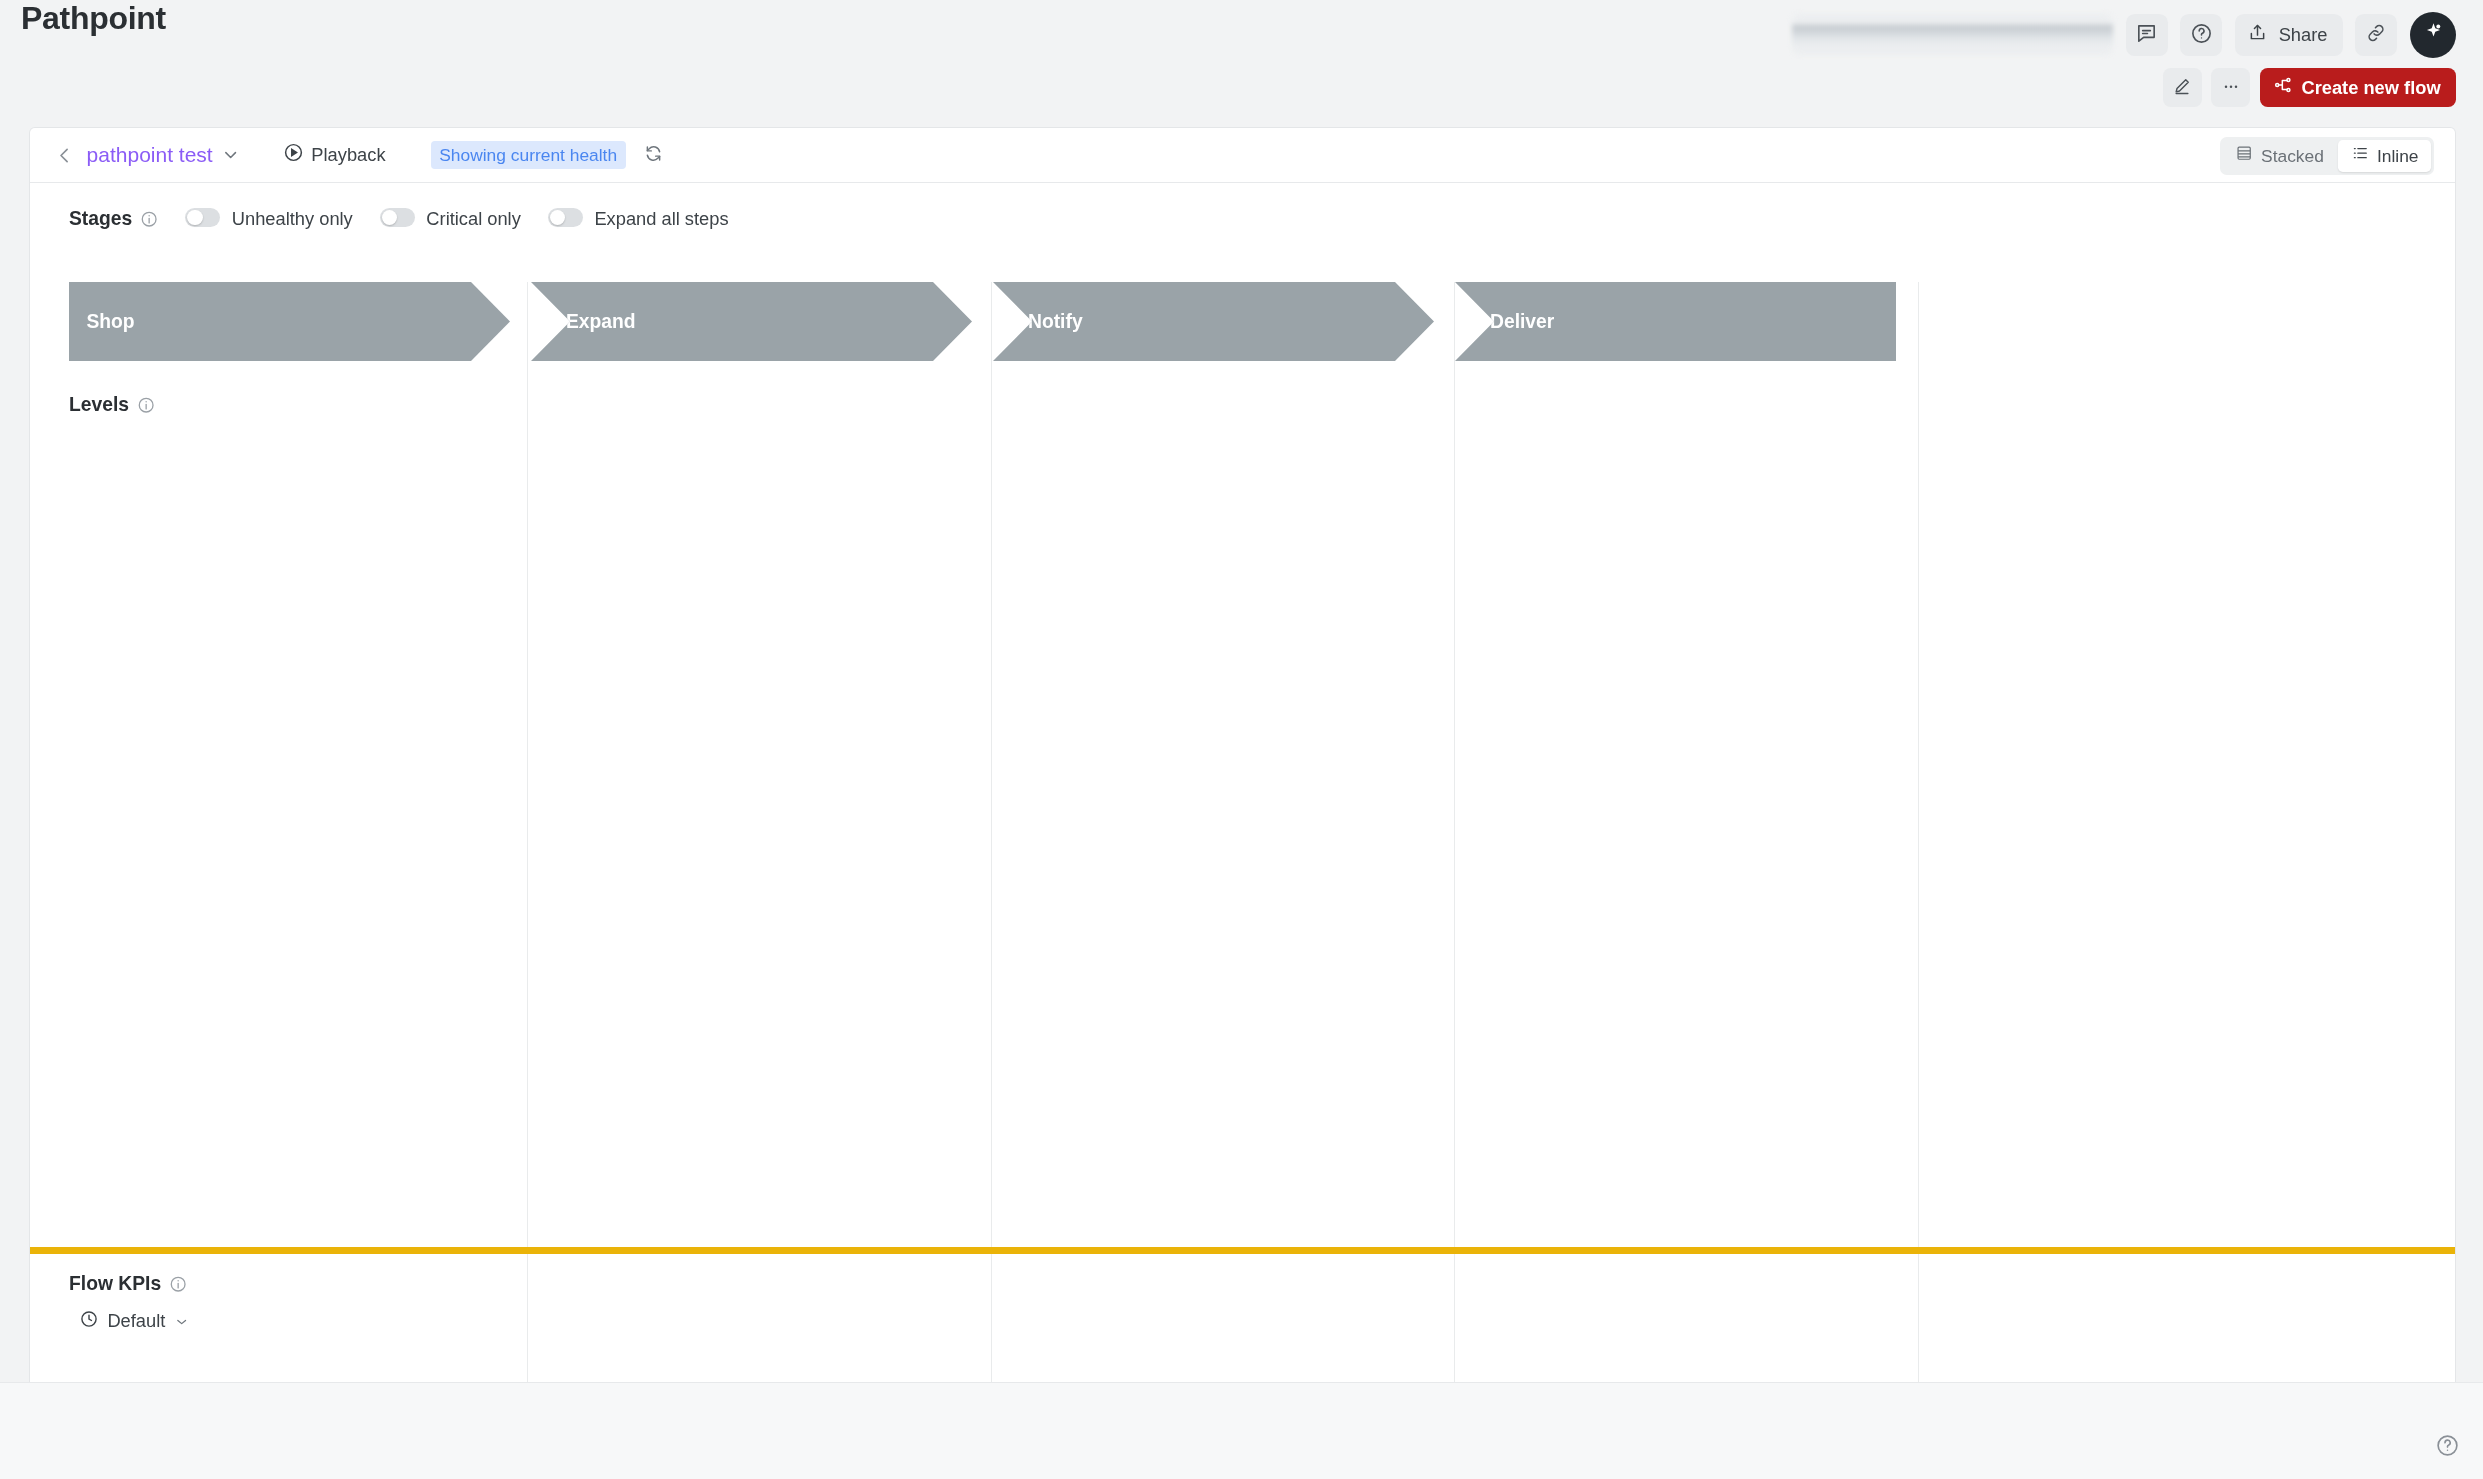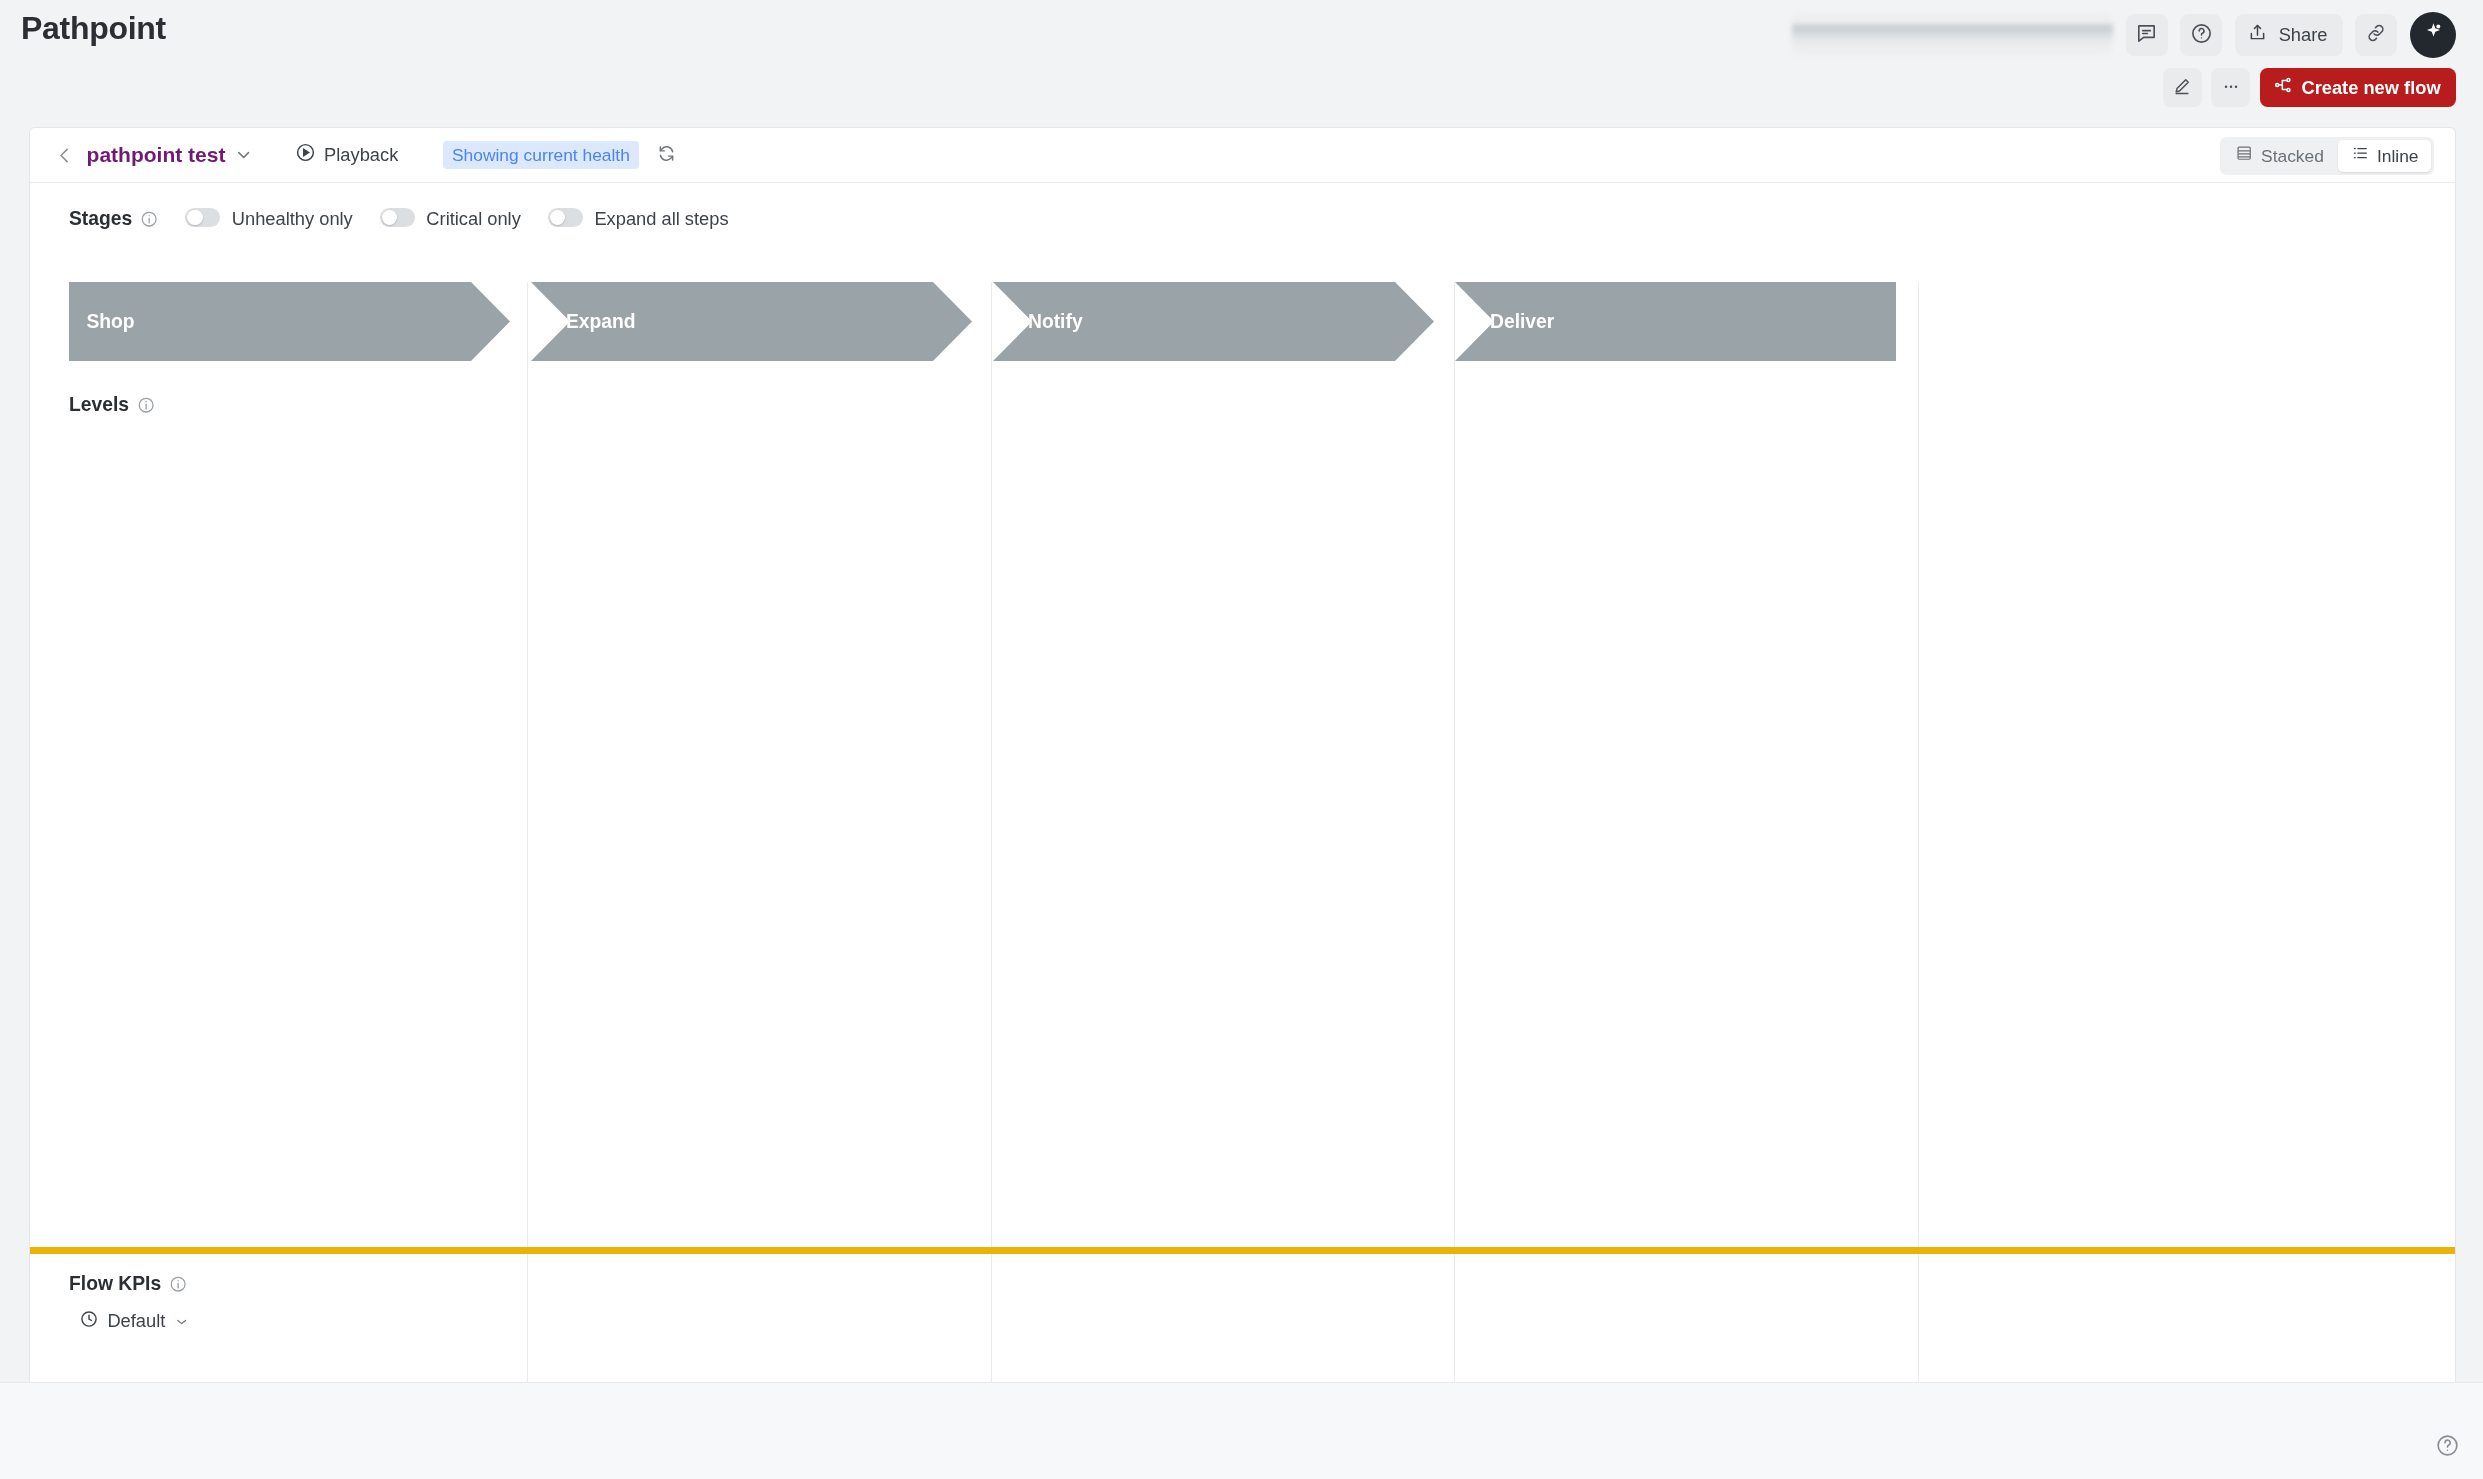--- a/index.html
+++ b/index.html
@@ -10,21 +10,21 @@
     overflow: hidden;
   }
 
   
   .app-header {
     position: absolute; left: 0; top: 0;
     width: 2483px; height: 127px;
     background: #f2f3f4;
   }
   .app-title {
-    position: absolute; left: 21px; top: 10px;
+    position: absolute; left: 21px; top: 0;
     font-size: 32px; font-weight: 700; color: #2b2f33;
     letter-spacing: -0.3px;
   }
   .hdr-right {
     position: absolute; right: 27px; top: 11.6px;
     display: flex; align-items: center; gap: 12.6px;
   }
   .redacted-pill {
     width: 321px; height: 41px; border-radius: 8.7px;
     background: linear-gradient(180deg,#eceef0 0%,#eceef0 22%,#c6cbd0 30%,#d3d8dc 46%,#e2e6e9 60%,#eceef0 78%,#eceef0 100%);
@@ -76,21 +76,21 @@
   }
 
   
   .flow-bar {
     position: relative; height: 55px;
     border-bottom: 1px solid #e7e9eb;
     display: flex; align-items: center; padding-left: 24px;
   }
   .back-chev { color: #8a9097; margin-right: 11.6px; display: flex; cursor: pointer; }
   .flow-name {
-    font-size: 21px; font-weight: 700; color: #701a75; cursor: pointer;
+    font-size: 21px; font-weight: 400; color: #8b5cf6; cursor: pointer;
   }
   .flow-name-chev { color: #6f767d; margin-left: 8.7px; display: flex; cursor: pointer; }
   .playback {
     display: flex; align-items: center; gap: 7.7px;
     margin-left: 42px; font-size: 18.3px; color: #3d4348; cursor: pointer;
   }
   .health-badge {
     margin-left: 45px; background: #dce8fd; color: #4a86f0;
     font-size: 17.4px; padding: 3.9px 8.7px; border-radius: 3.9px;
     cursor: pointer;

